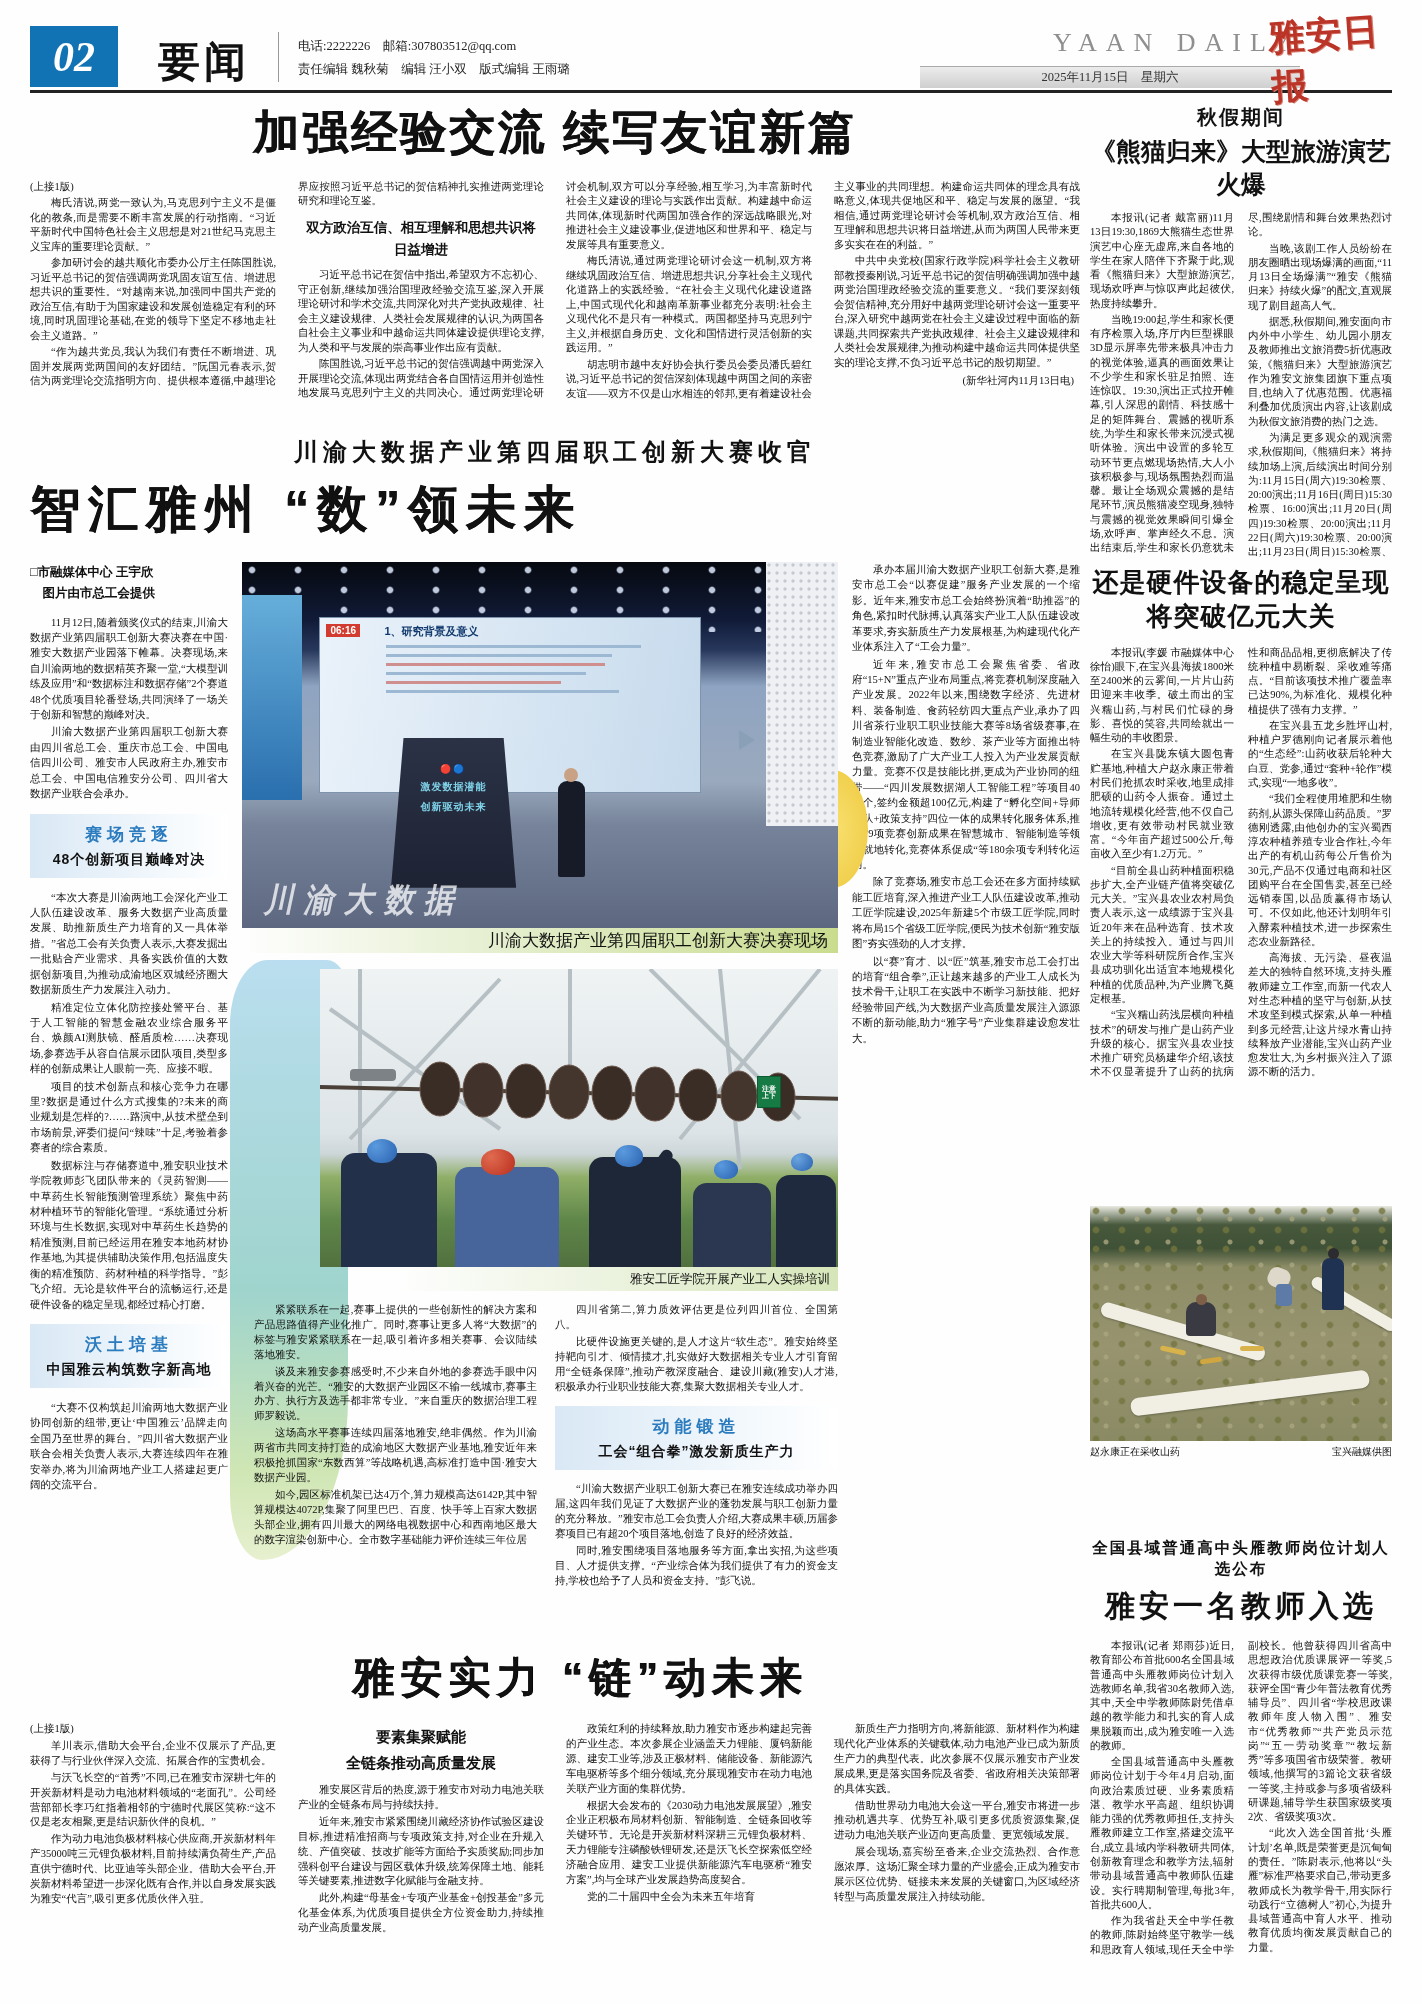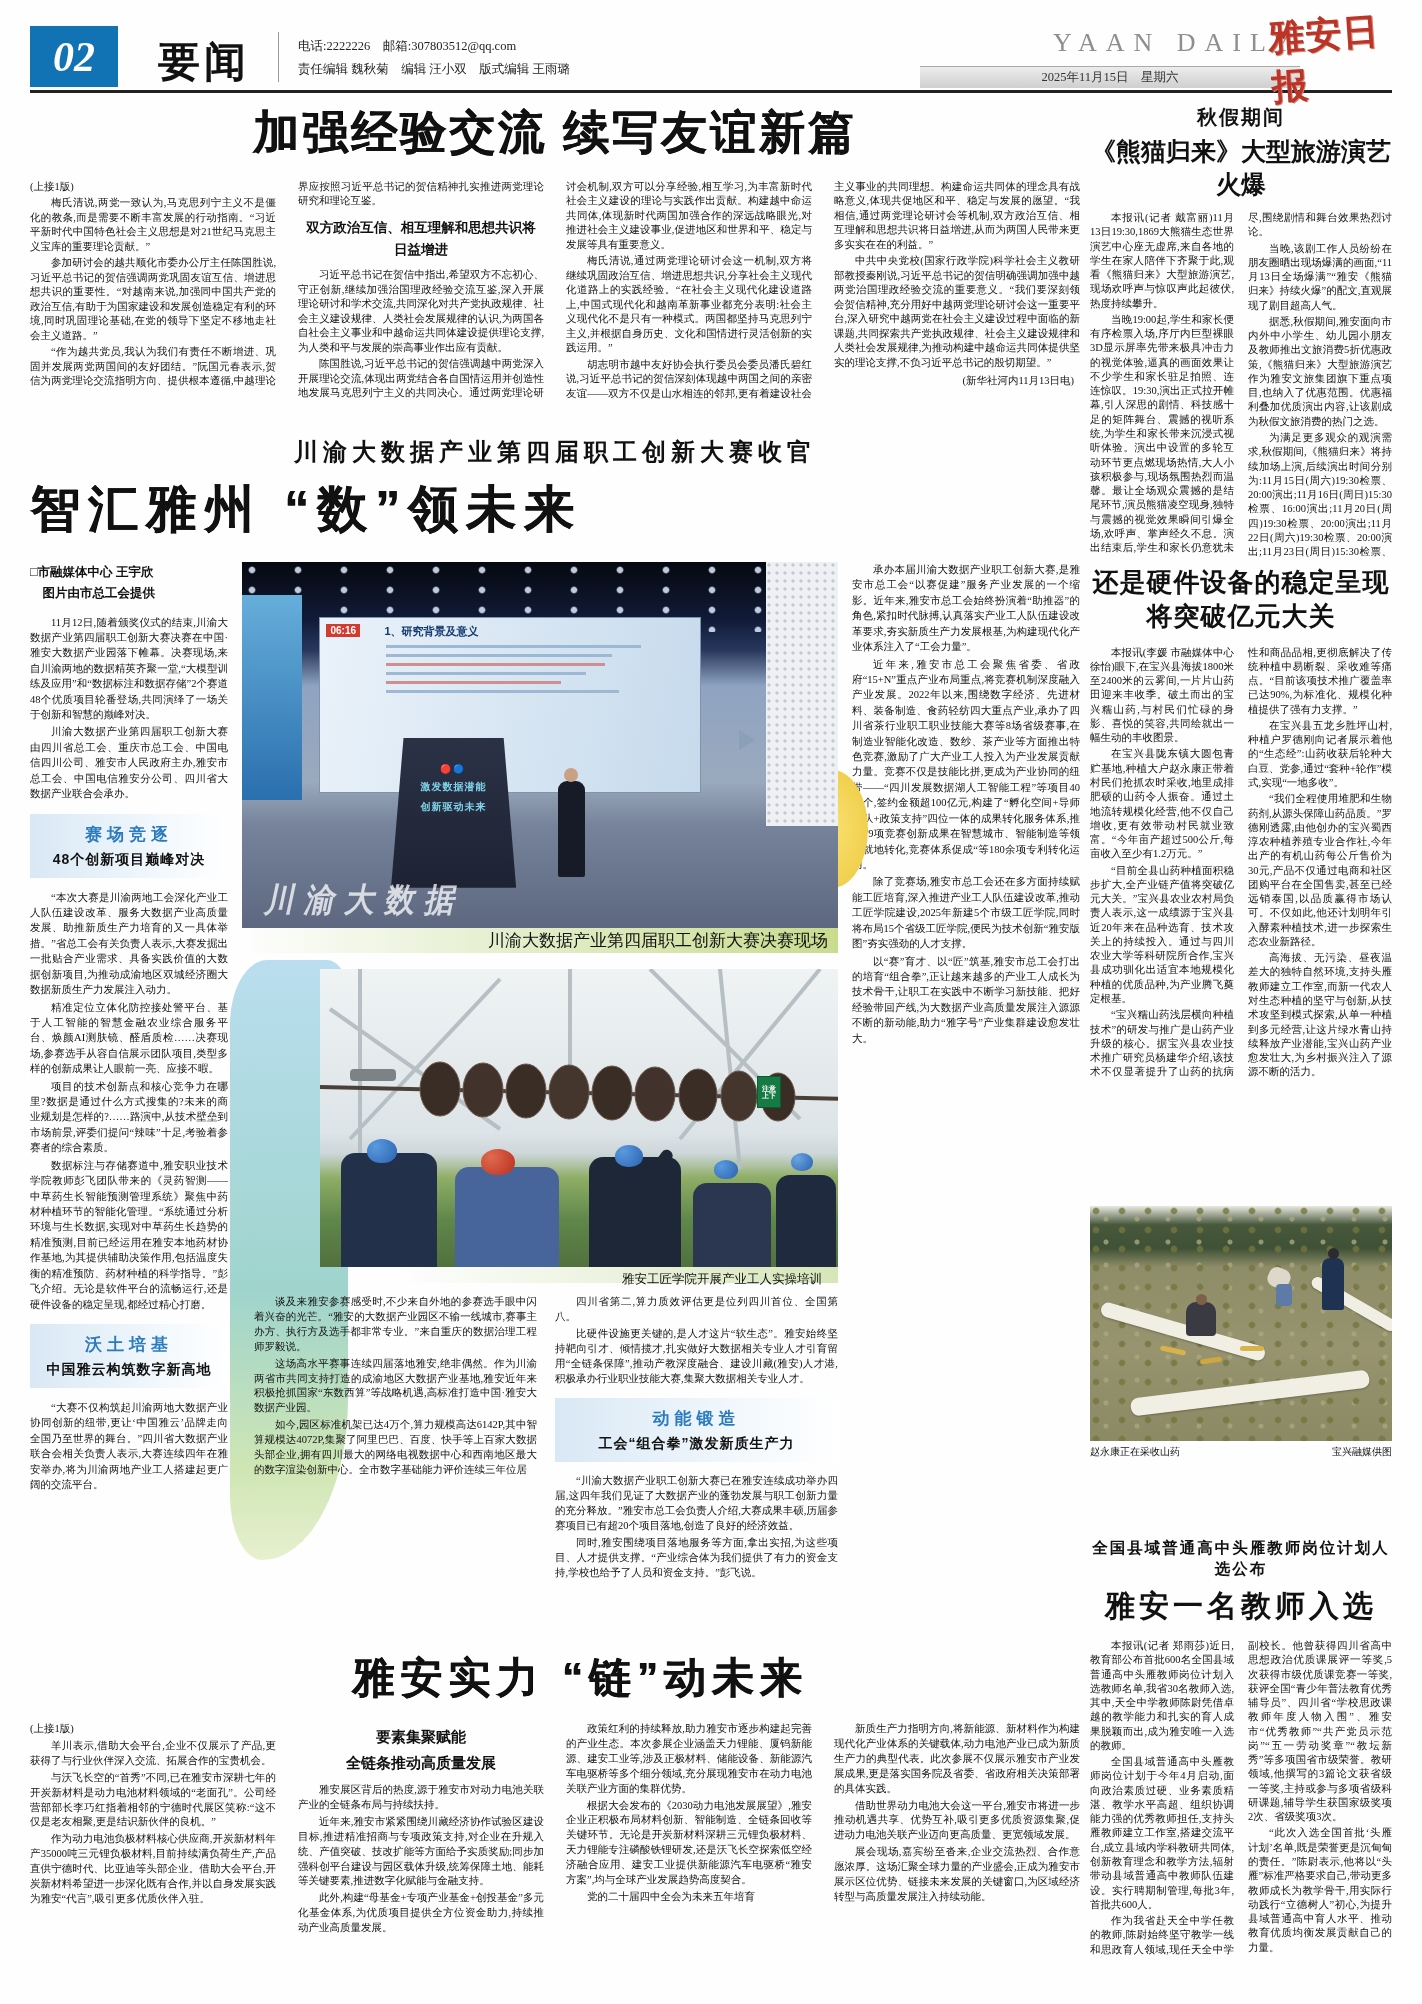--- a/index.html
+++ b/index.html
@@ -88,21 +88,21 @@
           border-radius:70px 40px 160px 60px/120px 60px 300px 120px;
           background:linear-gradient(180deg,#badeef 0%,#9fd4cd 55%,#cfe6b4 85%,#e7f0cf 100%);z-index:0;}
   .ph2wrap{position:relative;margin:16px 0 0 78px;z-index:1;}
   .ph2{position:relative;height:298px;overflow:hidden;background:linear-gradient(180deg,#eff3f4 0%,#dde4e7 55%,#cdd6d9 62%,#8fae66 70%,#60874a 84%,#51703e 100%);}
   .ph2 svg{position:absolute;left:0;top:0;}
   .ph2 .sign{position:absolute;right:11%;top:36%;width:22px;height:30px;background:#157a43;border:1px solid #0d5b30;
       color:#fff;font:700 7px/1.1 "Liberation Sans",sans-serif;display:flex;align-items:center;justify-content:center;
       text-align:center;}
   .wk{position:absolute;border-radius:14px 14px 0 0;}
   .helm{position:absolute;border-radius:50% 50% 46% 46%;}
-  .cap2{height:16px;line-height:24px;text-align:right;padding-right:16px;font-size:12.5px;margin-left:78px;
+  .cap2{height:24px;line-height:24px;text-align:right;padding-right:8px;font-size:12.5px;margin-left:78px;
         background:linear-gradient(90deg,rgba(255,255,255,0),#e9f1da 55%,#d6e6b9);position:relative;z-index:1;}
   .bd-ctext{position:relative;z-index:1;margin:12px 0 0 12px;display:grid;grid-template-columns:1fr 1fr;
             grid-column-gap:18px;height:326px;overflow:hidden;font-size:10.5px;line-height:1.42;}
   
   .st-ch{position:absolute;left:30px;top:1650px;width:1050px;height:342px;}
   .st-ch h1{margin:0 0 0 230px;width:640px;text-align:center;font:900 42px "Liberation Sans",sans-serif;
             letter-spacing:6px;text-shadow:.6px 0 #000;}
   .ch-grid{display:grid;grid-template-columns:repeat(4,1fr);grid-column-gap:22px;margin-top:16px;
            height:268px;overflow:hidden;font-size:10.5px;line-height:1.42;}
   .ch-sub{font:900 15px "Liberation Sans",sans-serif;text-align:center;line-height:1.7;margin:2px 0 8px;}
@@ -246,20 +246,21 @@
             <div class="helm" style="left:76%;bottom:88px;width:24px;height:19px;background:radial-gradient(circle at 30% 30%,#5a9ade,#2a62b0)"></div>
             <div class="wk" style="left:72%;bottom:-4px;width:78px;height:88px;background:#2b3750"></div>
             <div class="helm" style="left:91%;bottom:96px;width:22px;height:18px;background:radial-gradient(circle at 30% 30%,#6aa5e0,#2a62b0)"></div>
             <div class="wk" style="left:88%;bottom:-4px;width:60px;height:96px;background:#202a3e"></div>
           </div>
           <div class="cap2">雅安工匠学院开展产业工人实操培训</div>
         </div>
 
         <div class="bd-ctext">
           <div class="colflow">
+              <p class="para">紧紧联系在一起,赛事上提供的一些创新性的解决方案和产品思路值得产业化推广。同时,赛事让更多人将“大数据”的标签与雅安紧紧联系在一起,吸引着许多相关赛事、会议陆续落地雅安。</p>
               <p class="para">谈及来雅安参赛感受时,不少来自外地的参赛选手眼中闪着兴奋的光芒。“雅安的大数据产业园区不输一线城市,赛事主办方、执行方及选手都非常专业。”来自重庆的数据治理工程师罗毅说。</p>
               <p class="para">这场高水平赛事连续四届落地雅安,绝非偶然。作为川渝两省市共同支持打造的成渝地区大数据产业基地,雅安近年来积极抢抓国家“东数西算”等战略机遇,高标准打造中国·雅安大数据产业园。</p>
               <p class="para">如今,园区标准机架已达4万个,算力规模高达6142P,其中智算规模达4072P,集聚了阿里巴巴、百度、快手等上百家大数据头部企业,拥有四川最大的网络电视数据中心和西南地区最大的数字渲染创新中心。全市数字基础能力评价连续三年位居</p>
             </div>
           <div class="colflow">
             <span><p class="para">四川省第二,算力质效评估更是位列四川首位、全国第八。</p><p class="para">比硬件设施更关键的,是人才这片“软生态”。雅安始终坚持靶向引才、倾情揽才,扎实做好大数据相关专业人才引育留用“全链条保障”,推动产教深度融合、建设川藏(雅安)人才港,积极承办行业职业技能大赛,集聚大数据相关专业人才。</p></span>
             <div class="blue-sub">
               <span class="tag">动能锻造</span>
               <span class="t">工会“组合拳”激发新质生产力</span>
             </div>

